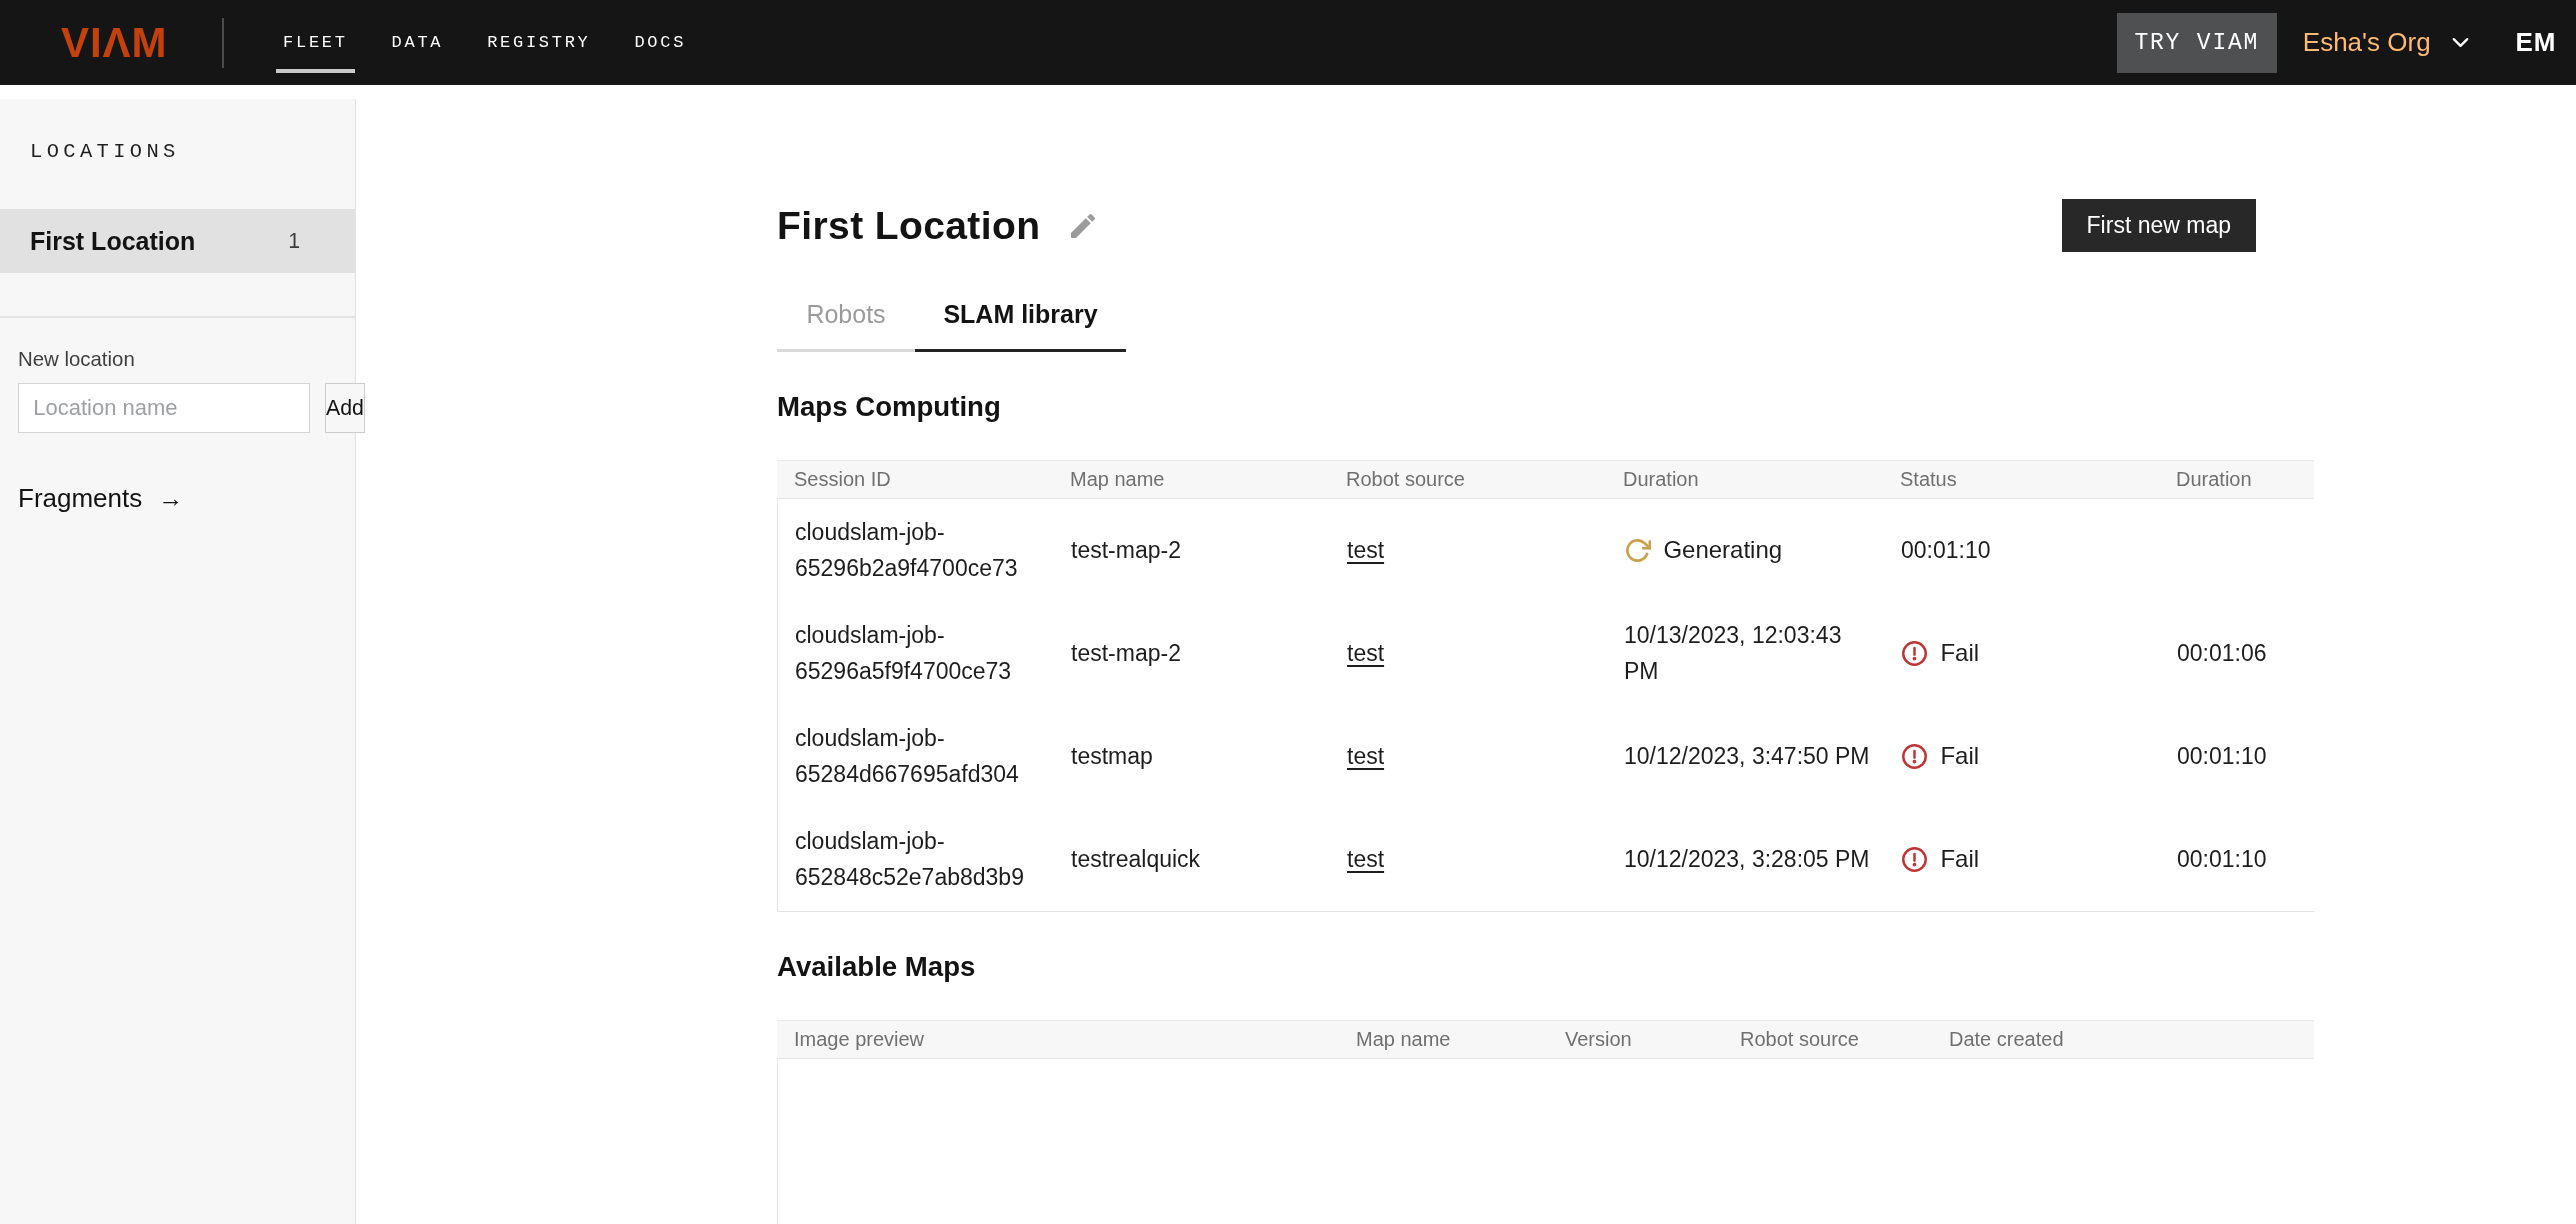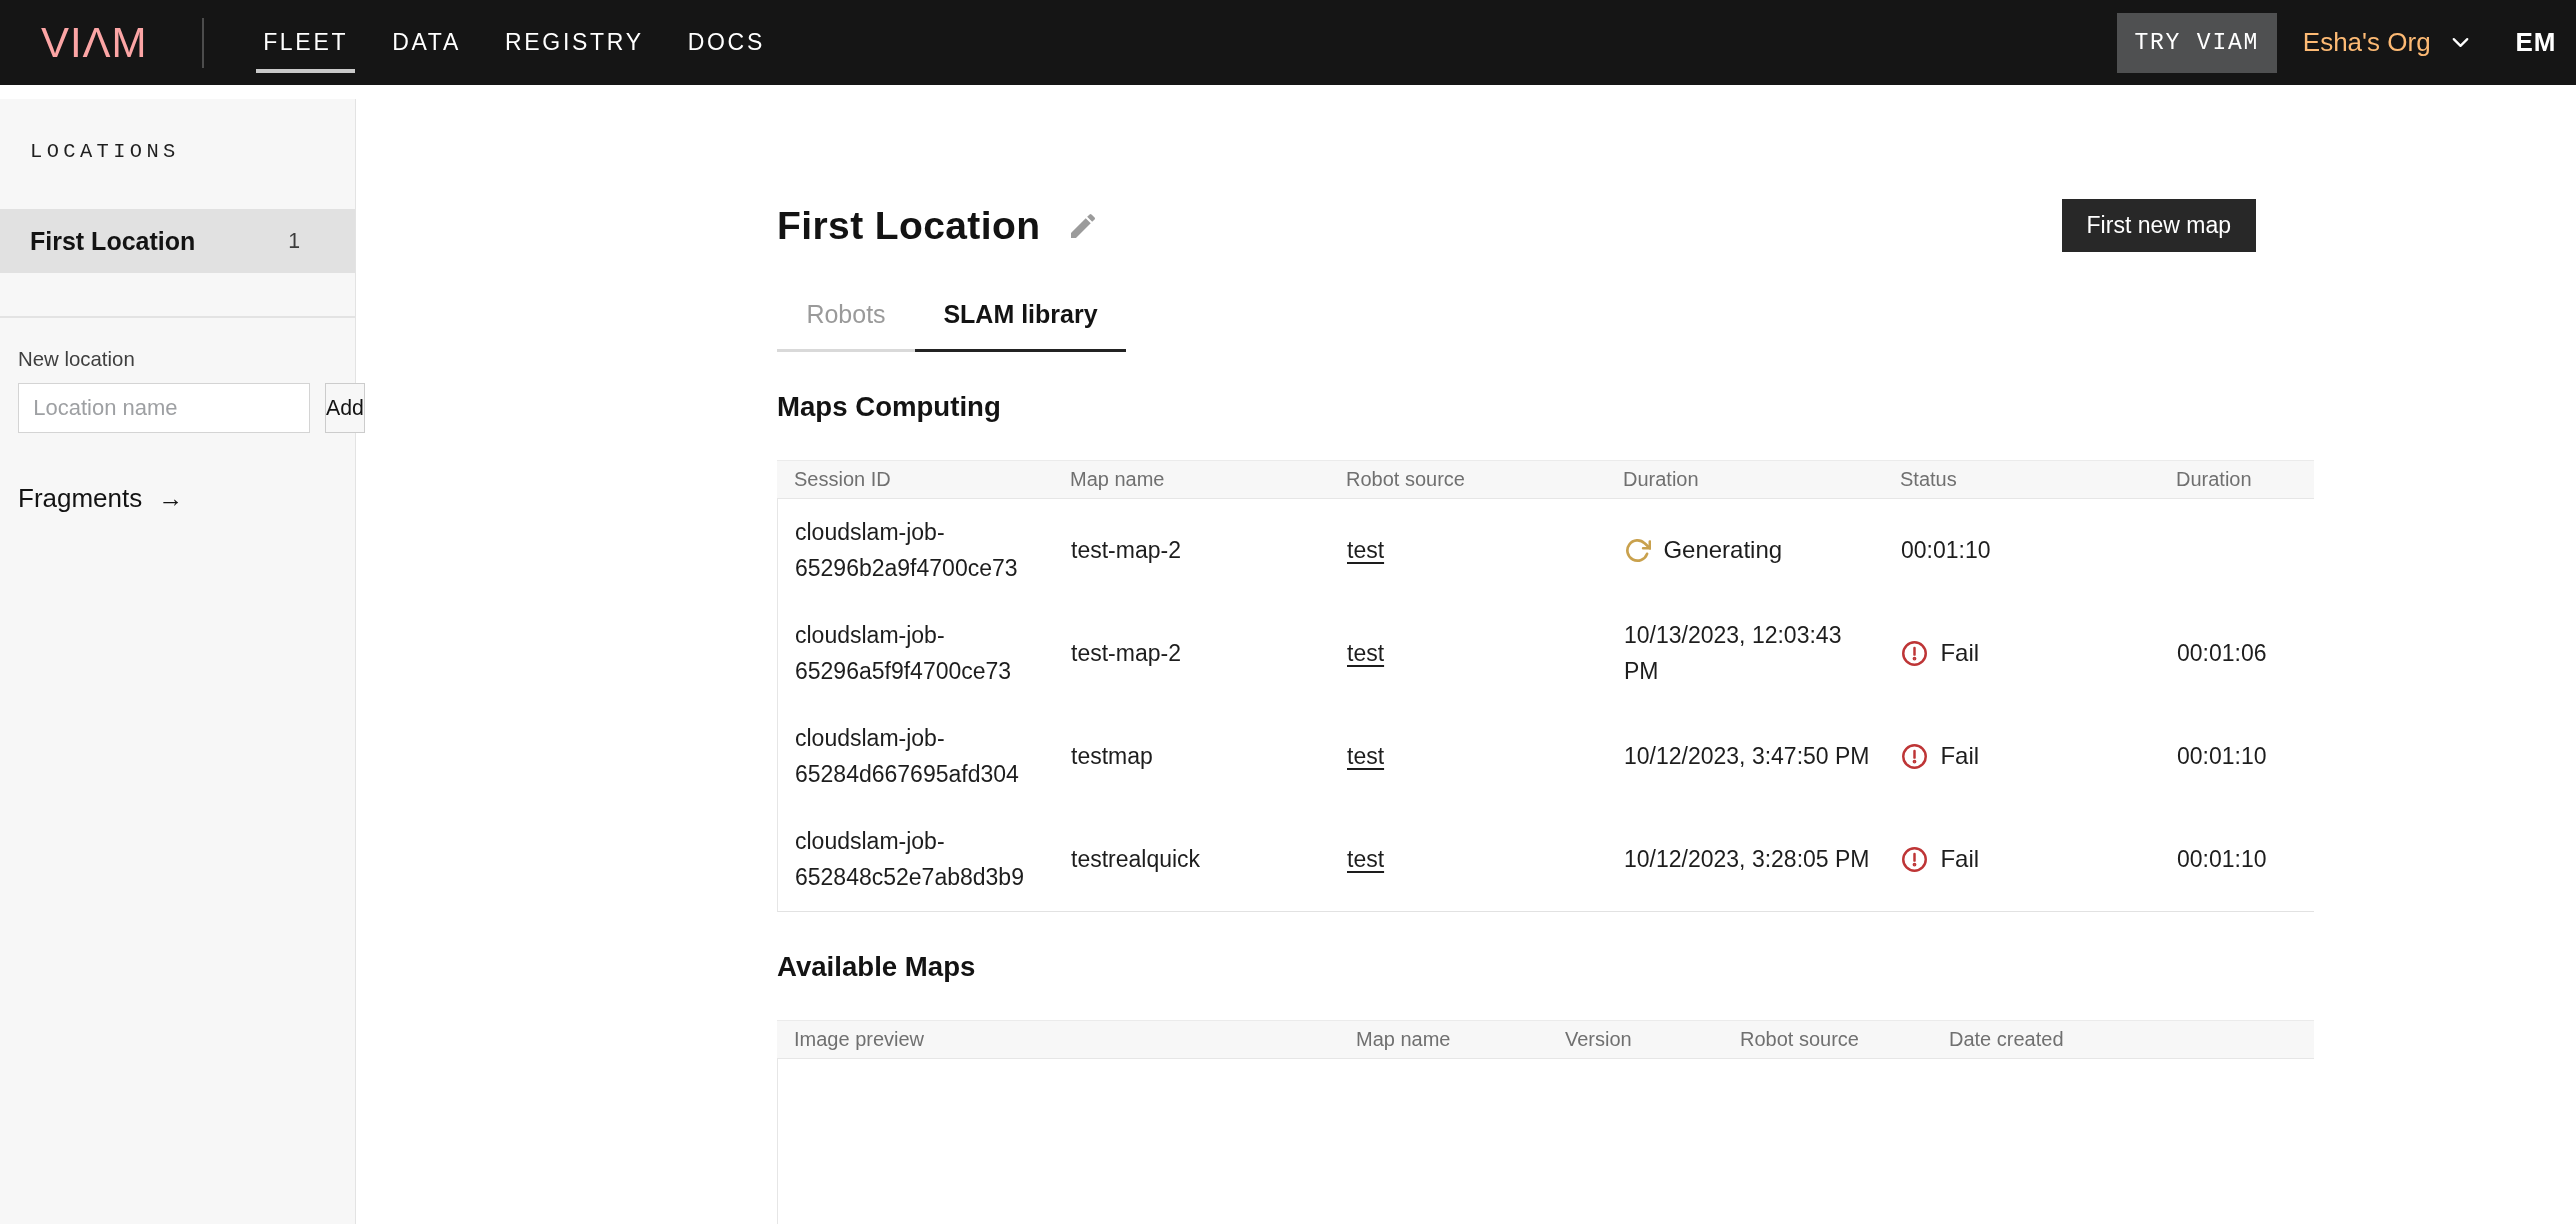--- a/index.html
+++ b/index.html
@@ -3,27 +3,27 @@
 <meta charset="utf-8">
 <style>
   * { margin:0; padding:0; box-sizing:border-box; }
   html,body { width:2576px; height:1225px; overflow:hidden; background:#ffffff;
     font-family:"Liberation Sans", sans-serif; color:#1d1d1d; }
 
   
   .topnav { position:absolute; top:0; left:0; width:2576px; height:85px;
     background:#151515; display:flex; align-items:center; justify-content:space-between; z-index:10; }
   .nav-left { display:flex; align-items:center; height:100%; }
-  .logo { margin-left:41px; font-size:42px; font-weight:400; color:#fca5a5;
+  .logo { margin-left:61px; font-size:42px; font-weight:700; color:#c2410c;
     letter-spacing:0.9px; cursor:pointer; font-family:"Liberation Sans", sans-serif; }
   .nav-divider { width:1.8px; height:50px; background:#4c4c4c; margin-left:55px; }
   .nav-menu { display:flex; align-items:center; height:100%; margin-left:59px; gap:44px; }
   .nav-item { position:relative; height:100%; display:flex; align-items:center;
-    color:#ffffff; font-family:Liberation Sans, sans-serif;
-    font-size:23px; letter-spacing:2.7px; cursor:pointer; text-decoration:none; }
+    color:#ffffff; font-family:Liberation Mono, monospace;
+    font-size:17px; letter-spacing:2.7px; cursor:pointer; text-decoration:none; }
   .nav-item.active::after { content:""; position:absolute; left:-7.1px; right:-7.1px;
     bottom:12.4px; height:3.6px; background:#c9c9c9; }
   .nav-right { display:flex; align-items:center; gap:26px; padding-right:19.6px; }
   .try-viam { background:#4f5051; border:none; color:#ffffff; width:160px; height:60px;
     font-family:"Liberation Mono","DejaVu Sans Mono", monospace; font-size:23px;
     letter-spacing:1.8px; cursor:pointer; }
   .org-switcher { display:flex; align-items:center; gap:16px; color:#fdba74;
     font-size:26px; cursor:pointer; }
   .avatar { color:#ffffff; font-size:26px; font-weight:600; letter-spacing:0.9px;
     margin-left:16px; cursor:pointer; }

